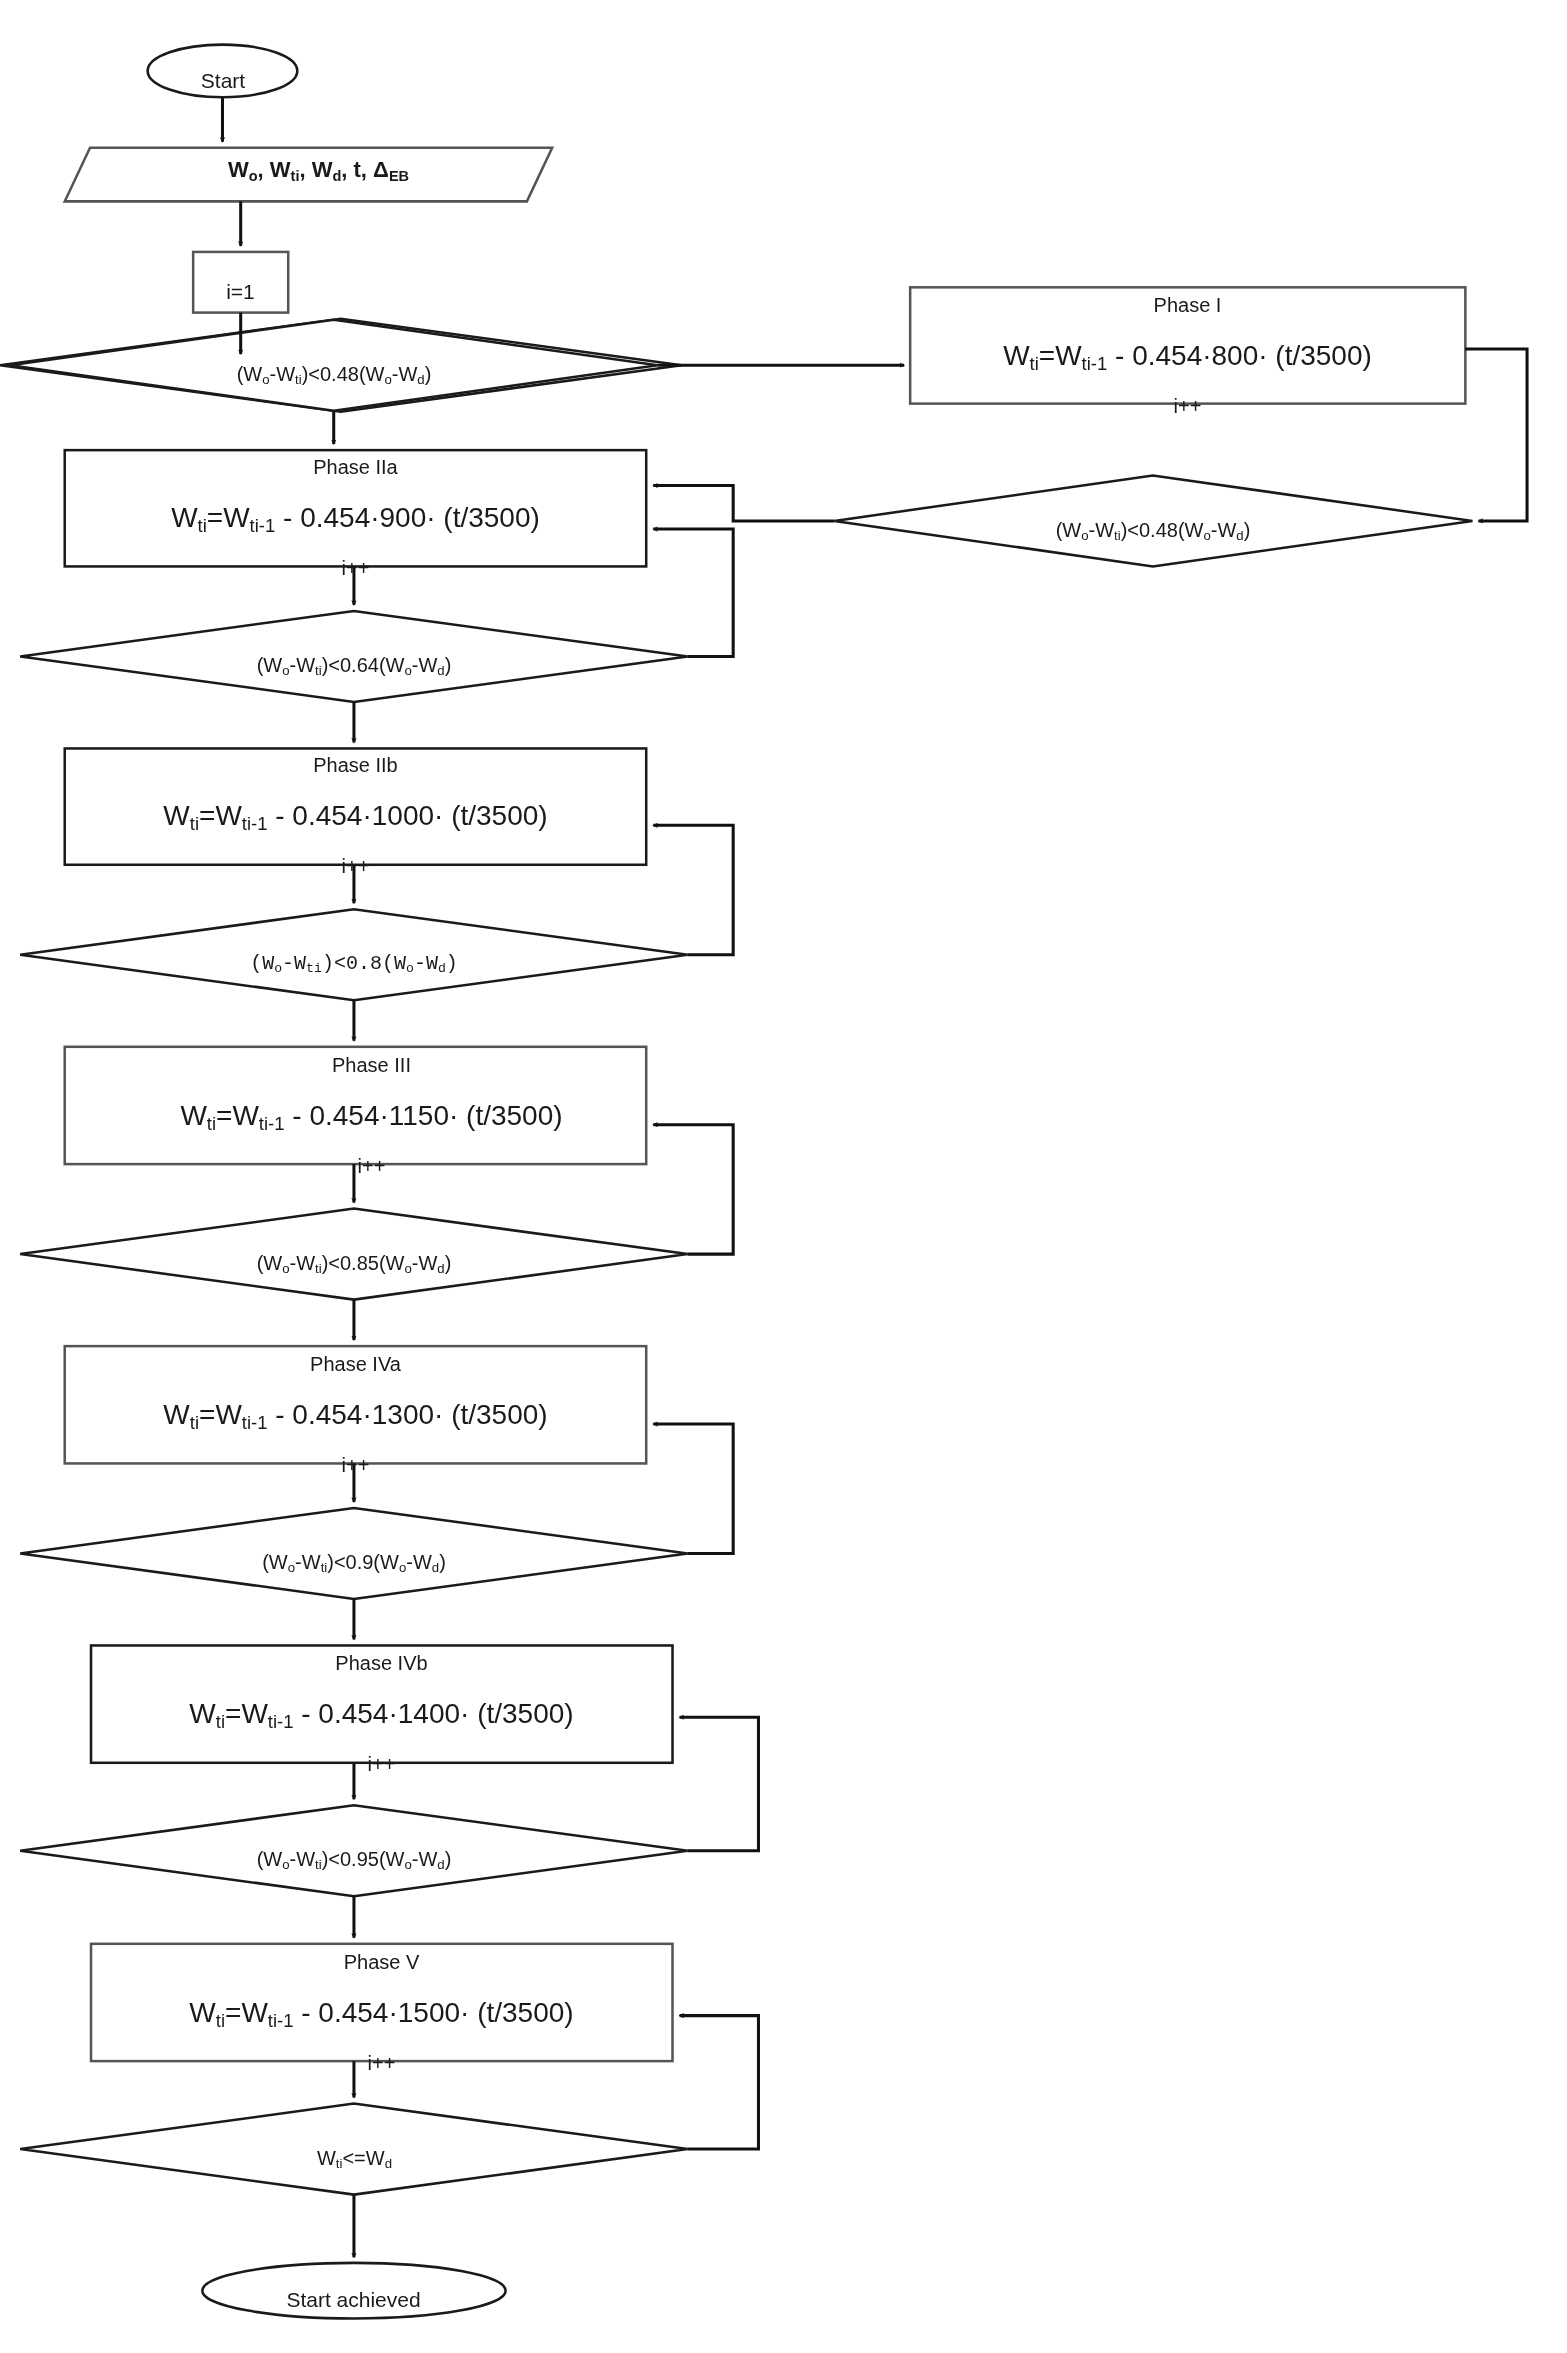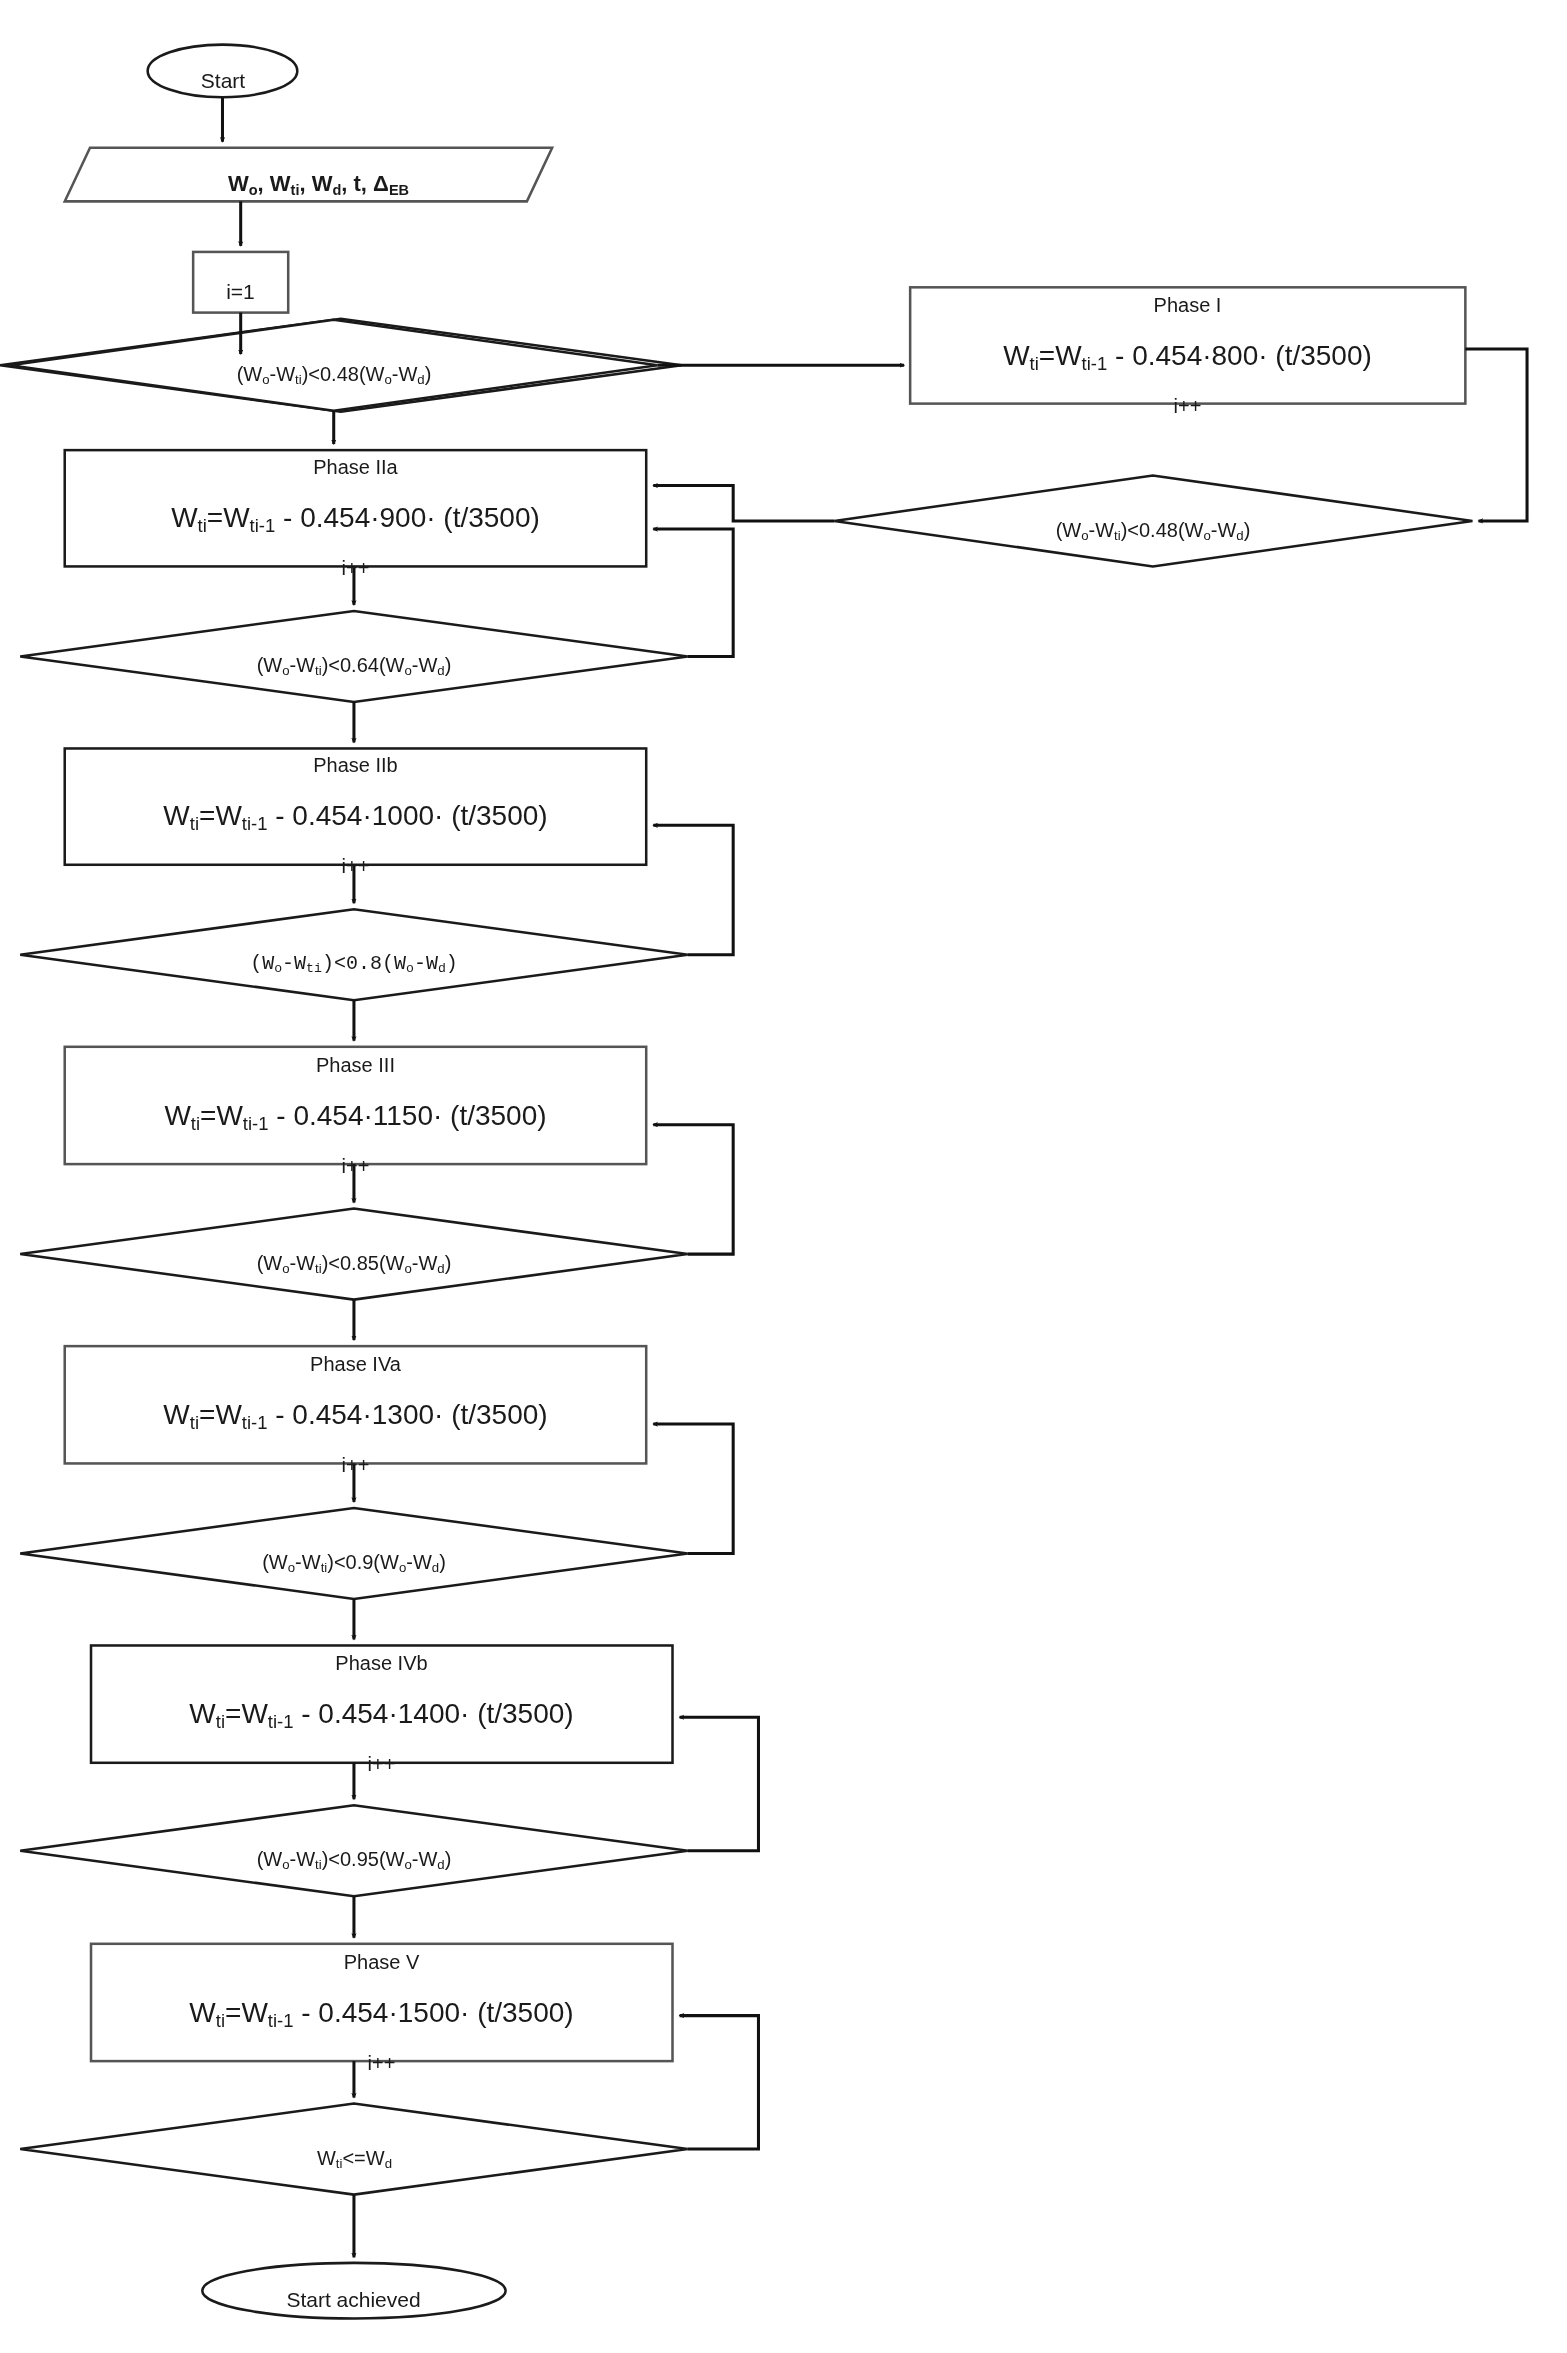--- a/index.html
+++ b/index.html
@@ -157,21 +157,21 @@
       <path d="M 1360 4250 L 1500 4250 L 1500 3986 L 1344 3986" marker-end="url(#arrow)"></path>
 
       <line x1="700" y1="4340" x2="700" y2="4464" marker-end="url(#arrow)"></line>
     </g>
   </svg>
 
   <div class="node-text t-term" style="left:148px; top:55px; width:150px; height:32px;">
     <span class="ln">Start</span>
   </div>
 
-  <div class="node-text t-io" style="left:101px; top:158px; width:435px; height:32px;">
+  <div class="node-text t-io" style="left:101px; top:144px; width:435px; height:32px;">
     <span class="ln">
       <b>W<sub>o</sub>, W<sub>ti</sub>, W<sub>d</sub>, t, Δ<sub>EB</sub></b>
     </span>
   </div>
 
   <div class="node-text t-proc" style="left:193px; top:266px; width:95px; height:32px;text-align:center;">
     <span class="ln">i=1</span>
   </div>
 
   <div class="node-text t-cond" style="left:147px; top:349px; width:374px; height:32px;">
@@ -215,21 +215,21 @@
     </span>
     <span class="ln t-incr">i++</span>
   </div>
 
   <div class="node-text t-cond" style="left:177px; top:938px; width:354px; height:32px;font-family:Liberation Mono, monospace;">
     <span class="ln">
       (W<sub>o</sub>-W<sub>ti</sub>)&lt;0.8(W<sub>o</sub>-W<sub>d</sub>)
     </span>
   </div>
 
-  <div class="node-text" style="left:65px; top:1054px; width:581px; height:104px;">
+  <div class="node-text" style="left:65px; top:1054px; width:581px; height:104px;padding-left:16px;">
     <span class="ln t-title">Phase III</span>
     <span class="ln t-formula">
       W<sub>ti</sub>=W<sub>ti-1</sub> - 0.454·1150· (t/3500)
     </span>
     <span class="ln t-incr">i++</span>
   </div>
 
   <div class="node-text t-cond" style="left:167px; top:1238px; width:374px; height:32px;text-align:right;">
     <span class="ln">
       (W<sub>o</sub>-W<sub>ti</sub>)&lt;0.85(W<sub>o</sub>-W<sub>d</sub>)

